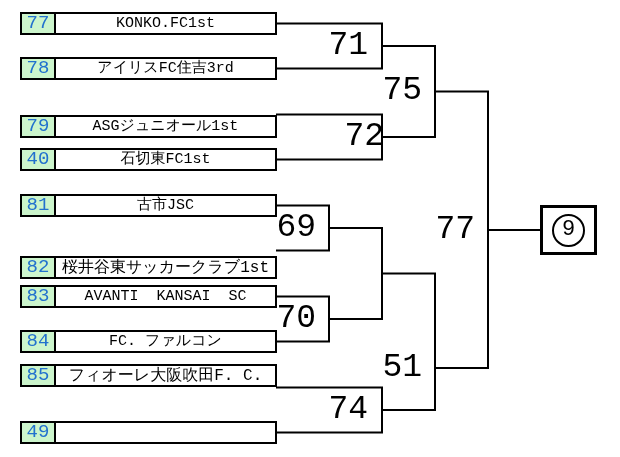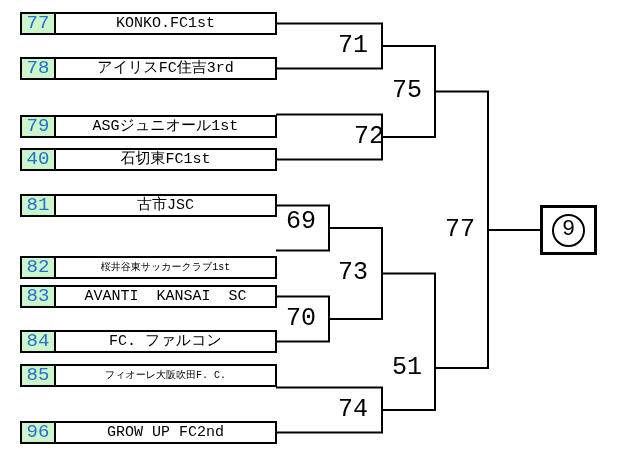--- a/index.html
+++ b/index.html
@@ -15,24 +15,24 @@
   }
   .team .num{
     width:34px;flex:0 0 34px;background:#ccf5cc;color:#2271ce;
     border-right:2px solid #000;display:flex;align-items:center;justify-content:center;
     font-size:19px;line-height:1;box-sizing:border-box;
   }
   .team .name{
     flex:1 1 auto;display:flex;align-items:center;justify-content:center;
     font-size:15px;line-height:1;white-space:pre;overflow:hidden;
   }
-  .team.small .name{font-size:10px;}
+  .team.small .name{font-size:16px;}
   .match-label{
     position:absolute;width:48px;height:28px;line-height:28px;
-    text-align:right;font-size:25px;color:#000;
+    text-align:right;font-size:33px;color:#000;
   }
   .final-box{
     position:absolute;left:540px;top:205px;width:57px;height:50px;
     border:3px solid #000;box-sizing:border-box;background:#fff;
     display:flex;align-items:center;justify-content:center;
   }
   .circled-nine{
     width:33px;height:33px;border:2px solid #000;border-radius:50%;
     box-sizing:border-box;display:flex;align-items:center;justify-content:center;
     font-size:22px;line-height:1;
@@ -88,30 +88,28 @@
   </div>
   <div class="team" style="top:330px">
     <span class="num">84</span>
     <span class="name">FC. ファルコン</span>
   </div>
   <div class="team small" style="top:364px">
     <span class="num">85</span>
     <span class="name">フィオーレ大阪吹田F. C.</span>
   </div>
   <div class="team" style="top:421px">
-    <span class="num">96</span>
-    <span class="name">GROW UP FC2nd</span>
+    <span class="num">49</span>
   </div>
 
   <div class="match-label" style="left:320px;top:32px">71</div>
   <div class="match-label" style="left:336px;top:123px">72</div>
   <div class="match-label" style="left:374px;top:77px">75</div>
-  <div class="match-label" style="left:268px;top:208px">69</div>
+  <div class="match-label" style="left:268px;top:214px">69</div>
   <div class="match-label" style="left:268px;top:305px">70</div>
-  <div class="match-label" style="left:320px;top:259px">73</div>
   <div class="match-label" style="left:320px;top:396px">74</div>
   <div class="match-label" style="left:374px;top:354px">51</div>
   <div class="match-label" style="left:427px;top:216px">77</div>
 
   <div class="final-box">
     <span class="circled-nine">9</span>
   </div>
 
 </div>
 

